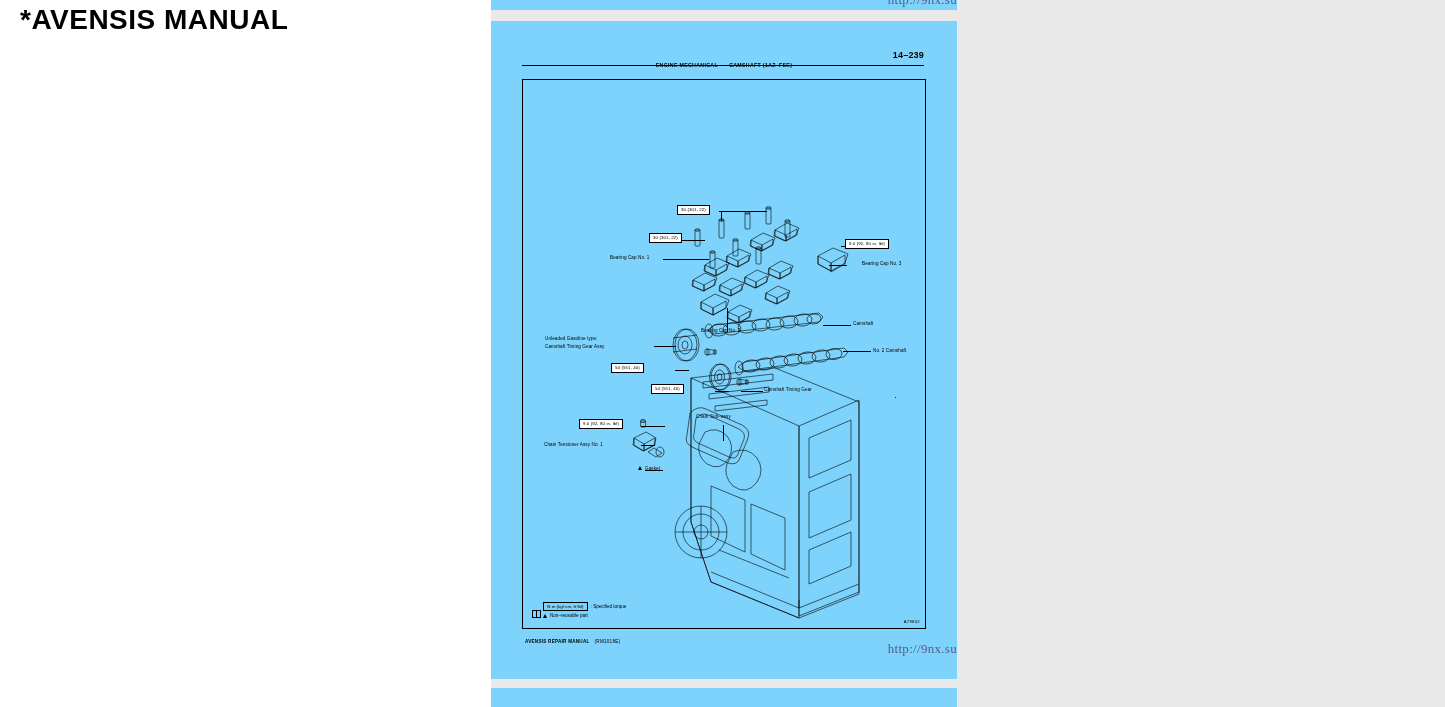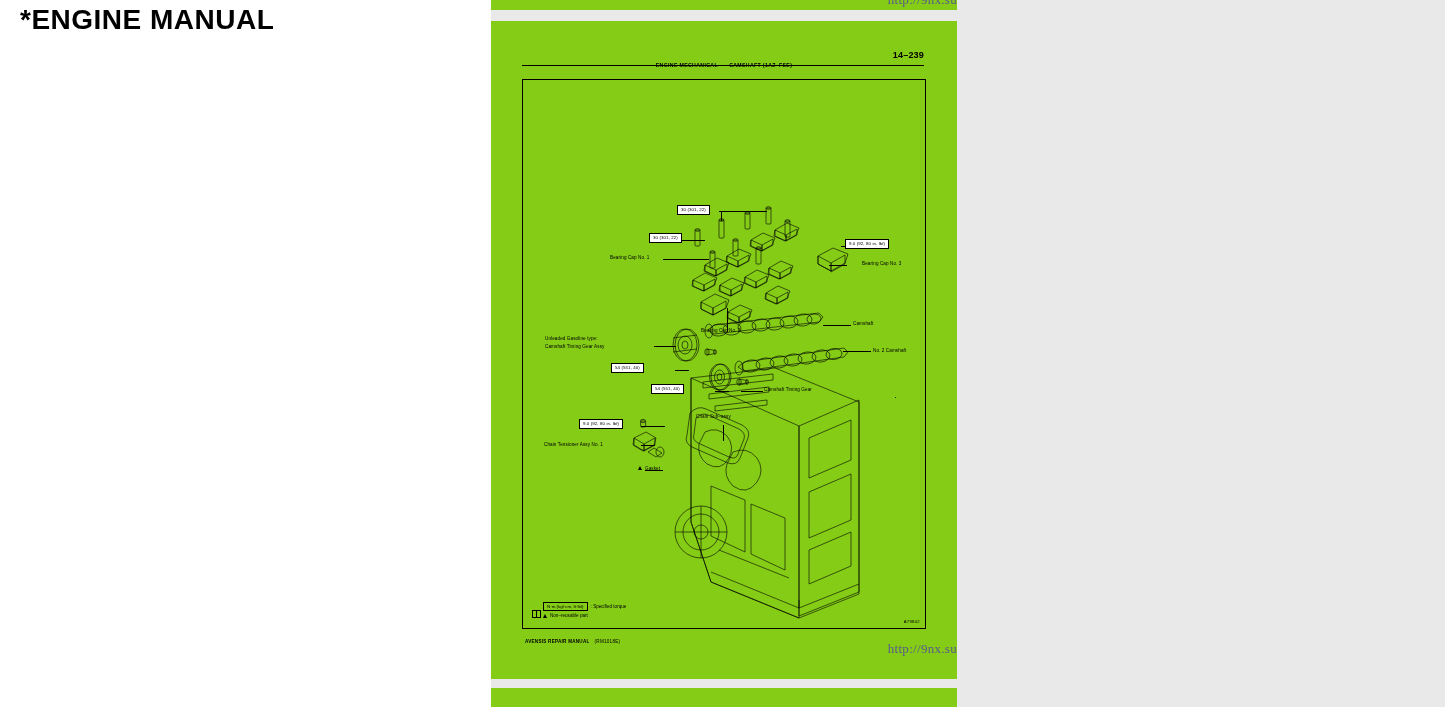--- a/index.html
+++ b/index.html
@@ -41,21 +41,21 @@
     top: 0;
     width: 954px;
     height: 707px;
     background: #e9e9e9;
   }
 
   .page {
     position: absolute;
     left: 0;
     width: 466px;
-    background: #84cc16;
+    background: #7dd3fc;
     box-shadow: 0 0 0 0 transparent;
   }
   .page-prev {
     top: -18px;
     height: 28px;
   }
   .page-main {
     top: 21px;
     height: 658px;
   }
@@ -207,21 +207,21 @@
     width: 1.2px; height: 1.2px;
     background: #000;
     border-radius: 50%;
   }
   svg.fig { position: absolute; left: 0; top: 0; }
 </style>
 </head>
 <body>
 
 <div class="left-pane">
-  <div class="sample-title">*ENGINE MANUAL</div>
+  <div class="sample-title">*AVENSIS MANUAL</div>
 </div>
 
 <div class="doc-area">
 
   <div class="page page-prev">
     <div class="watermark" style="bottom:2px;">http://9nx.su</div>
   </div>
 
   <div class="page page-main">
 

